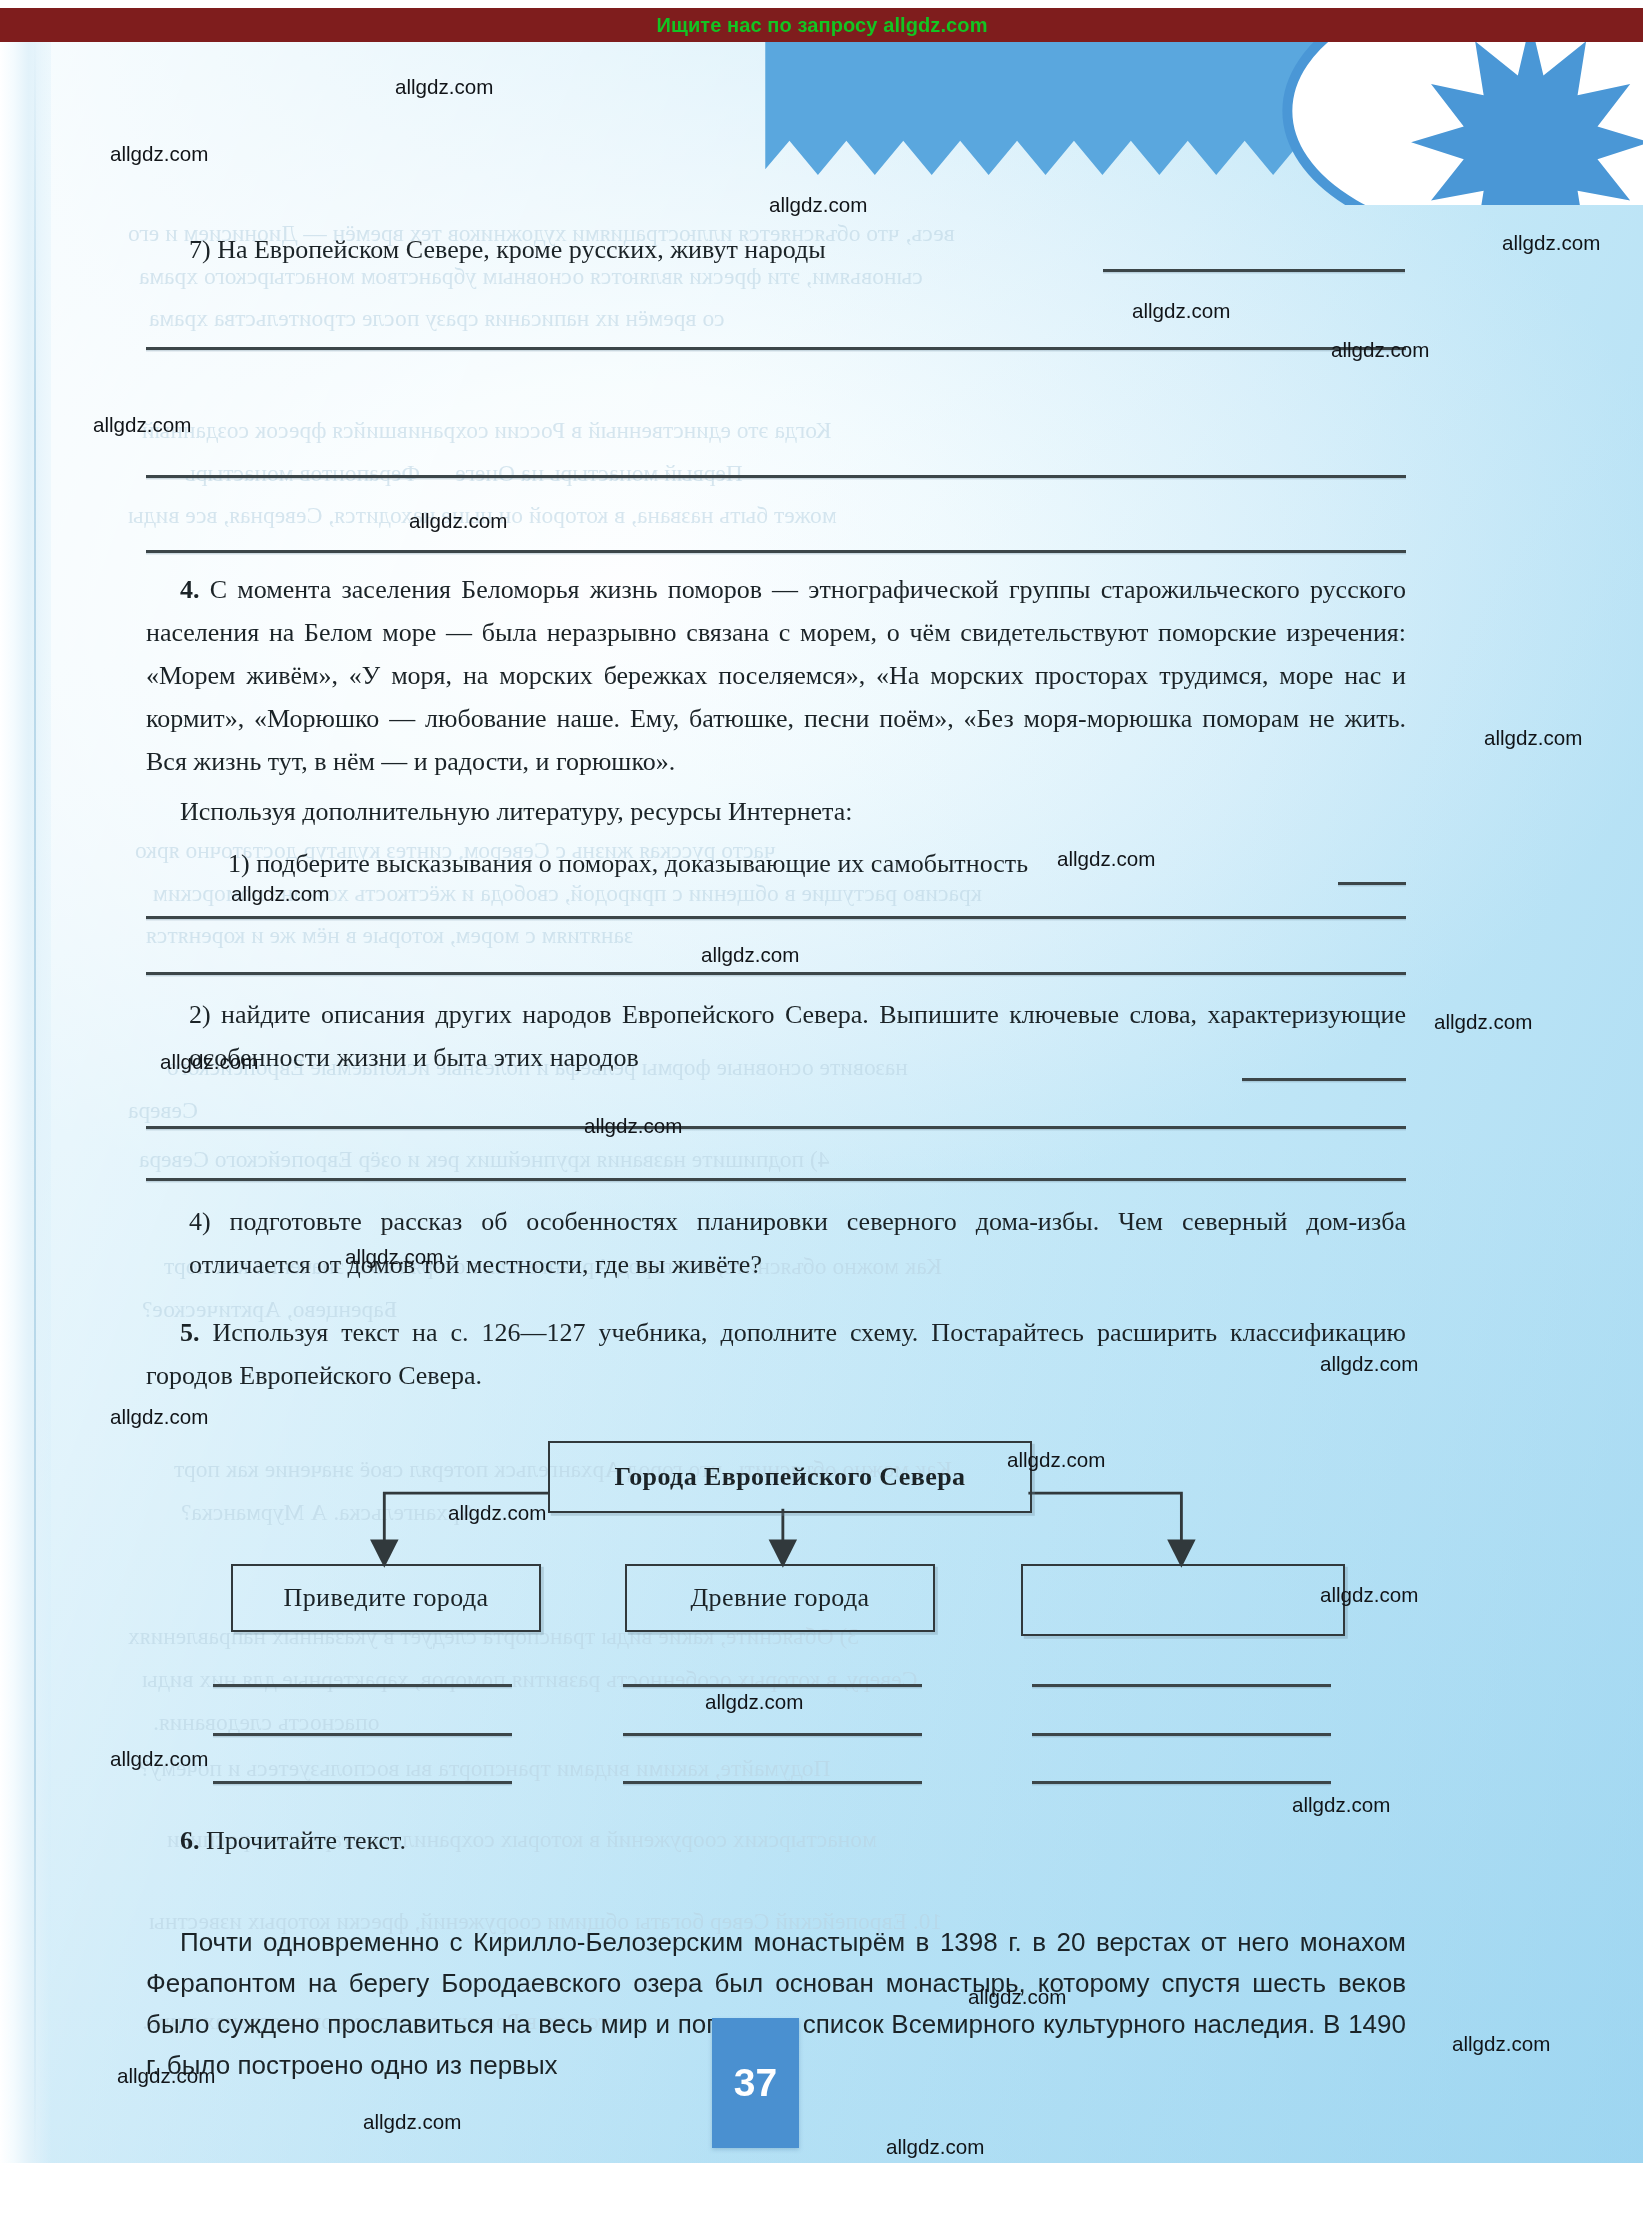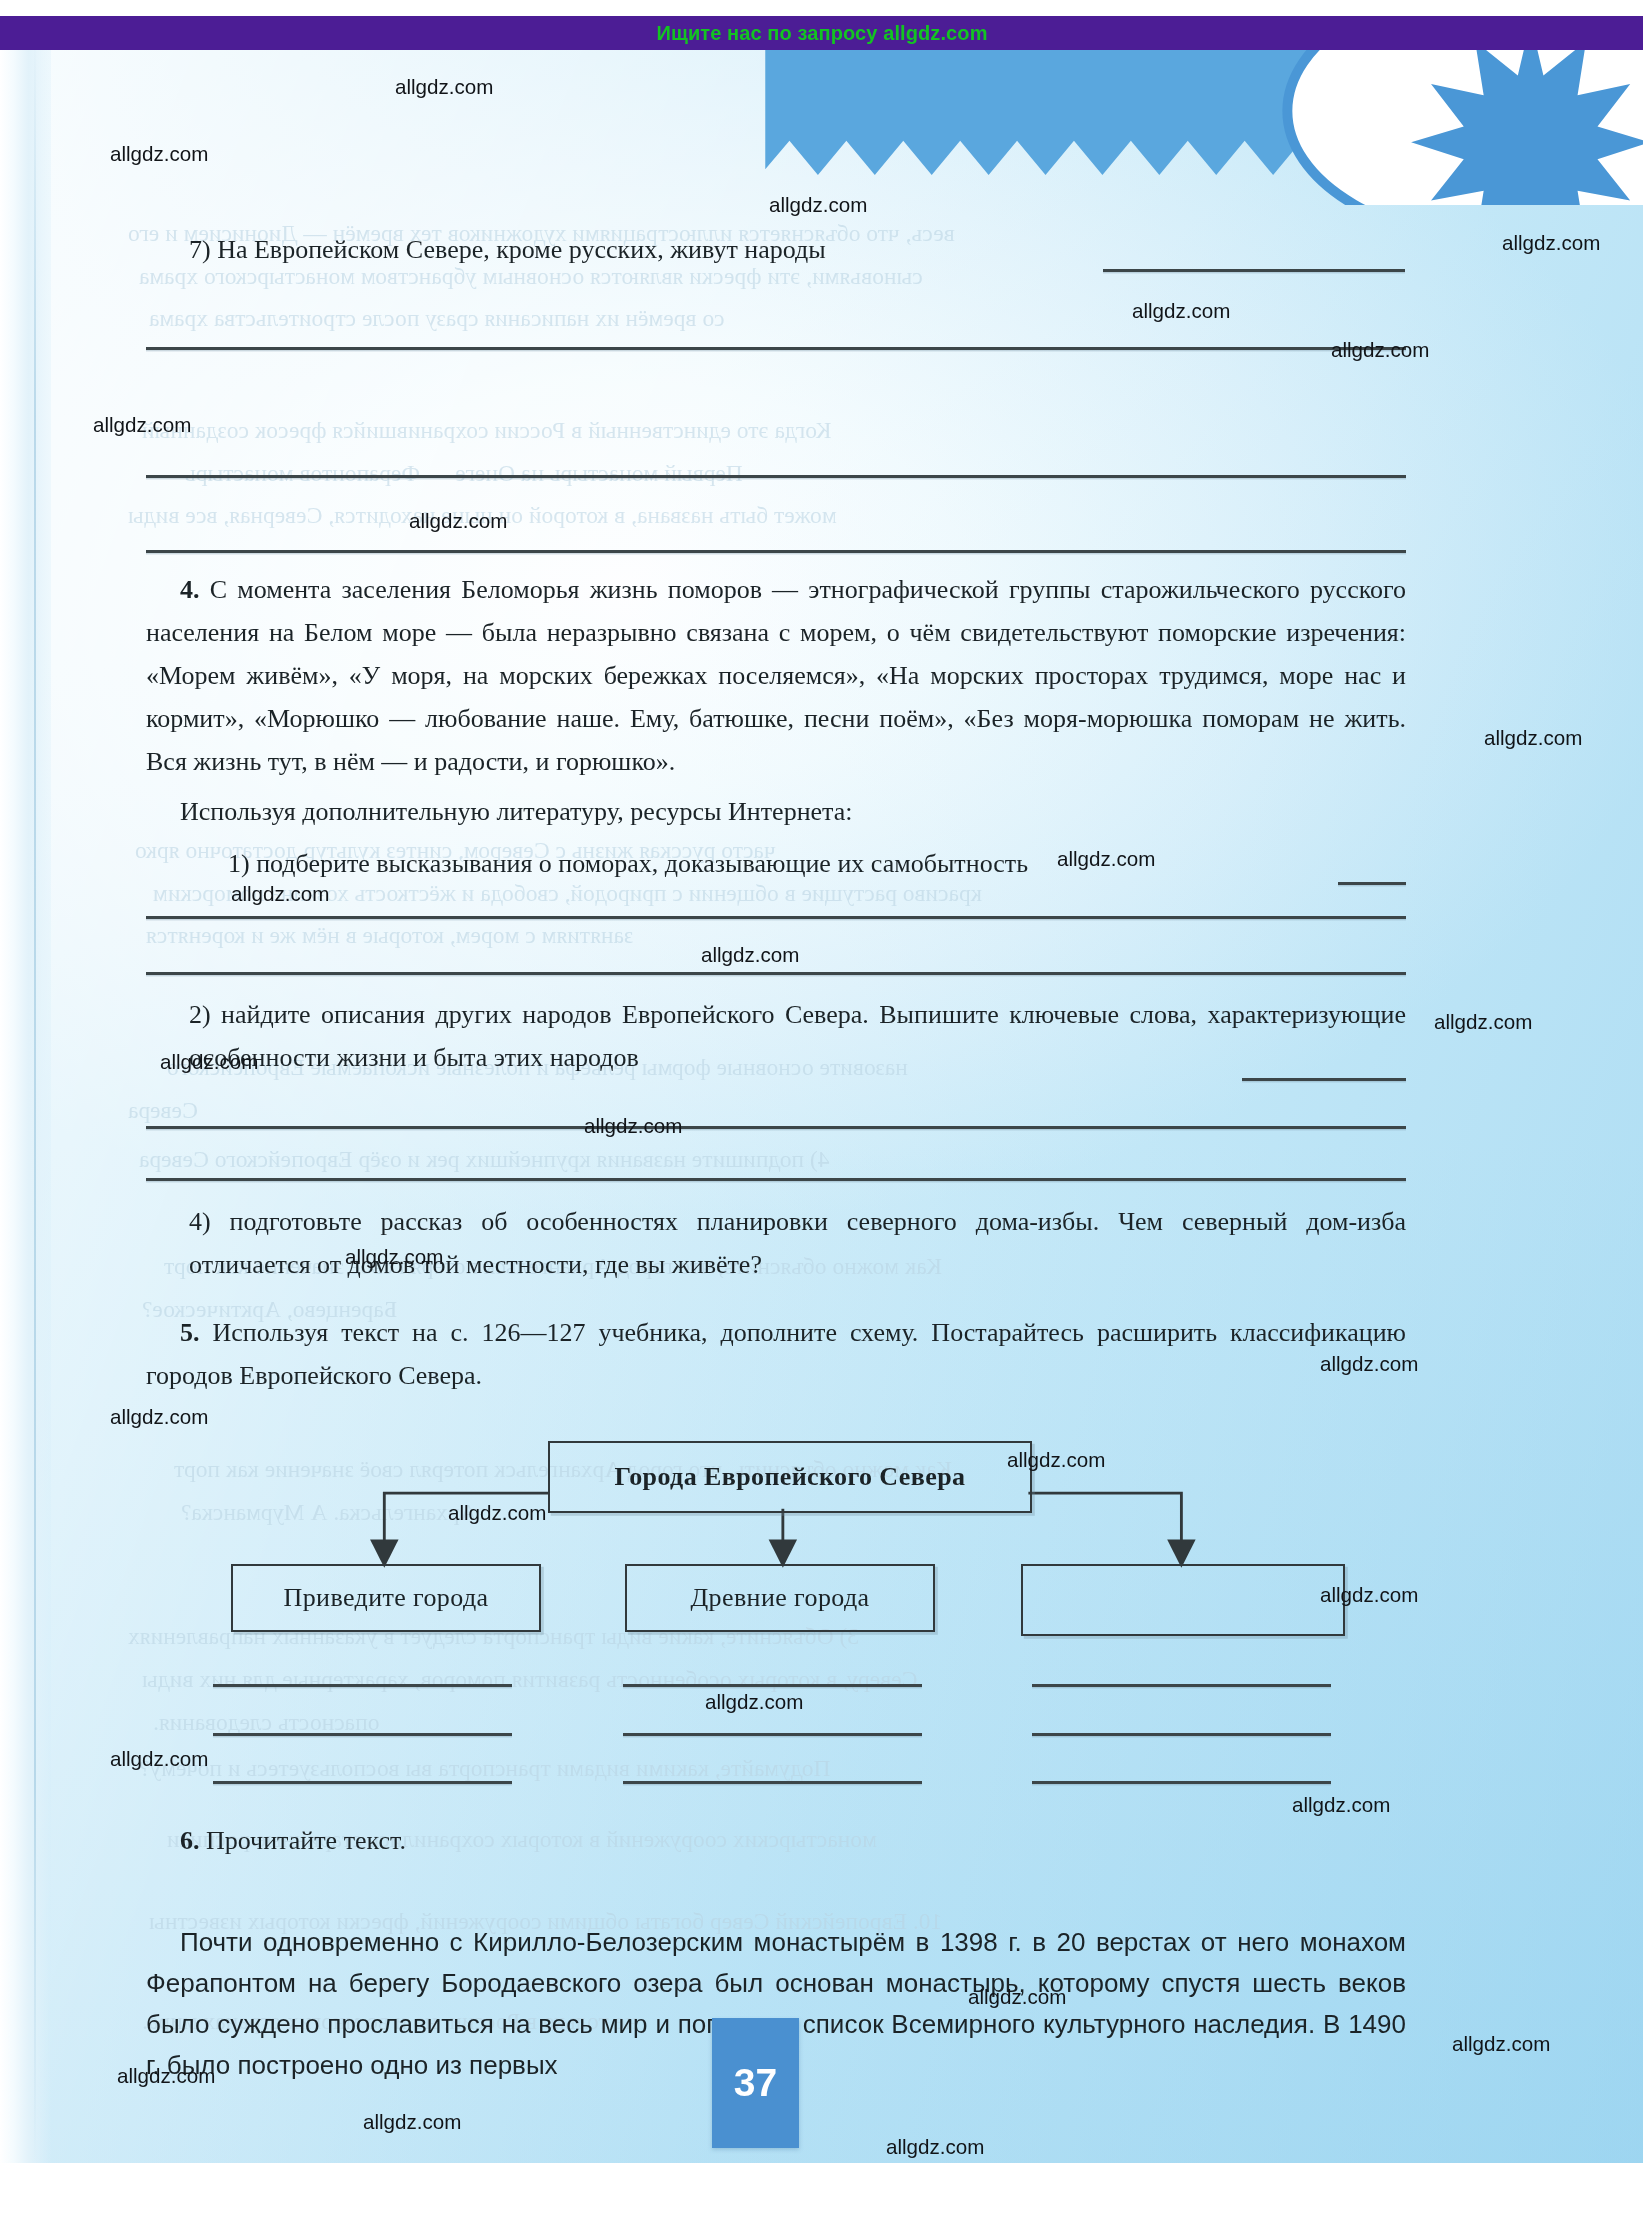--- a/index.html
+++ b/index.html
@@ -12,24 +12,24 @@
     position:relative;
     width:1644px;
     height:2227px;
     overflow:hidden;
     background:#ffffff;
   }
 
   
   .promo-banner{
     position:absolute;
-    left:0; top:16px;
+    left:0; top:8px;
     width:1644px;
     height:34px;
-    background:#4c1d95;
+    background:#7f1d1d;
     display:flex;
     align-items:center;
     justify-content:center;
     z-index:60;
   }
   .promo-banner span{
     color:#13c422;
     font-family:"Liberation Sans", sans-serif;
     font-size:20px;
     font-weight:700;

